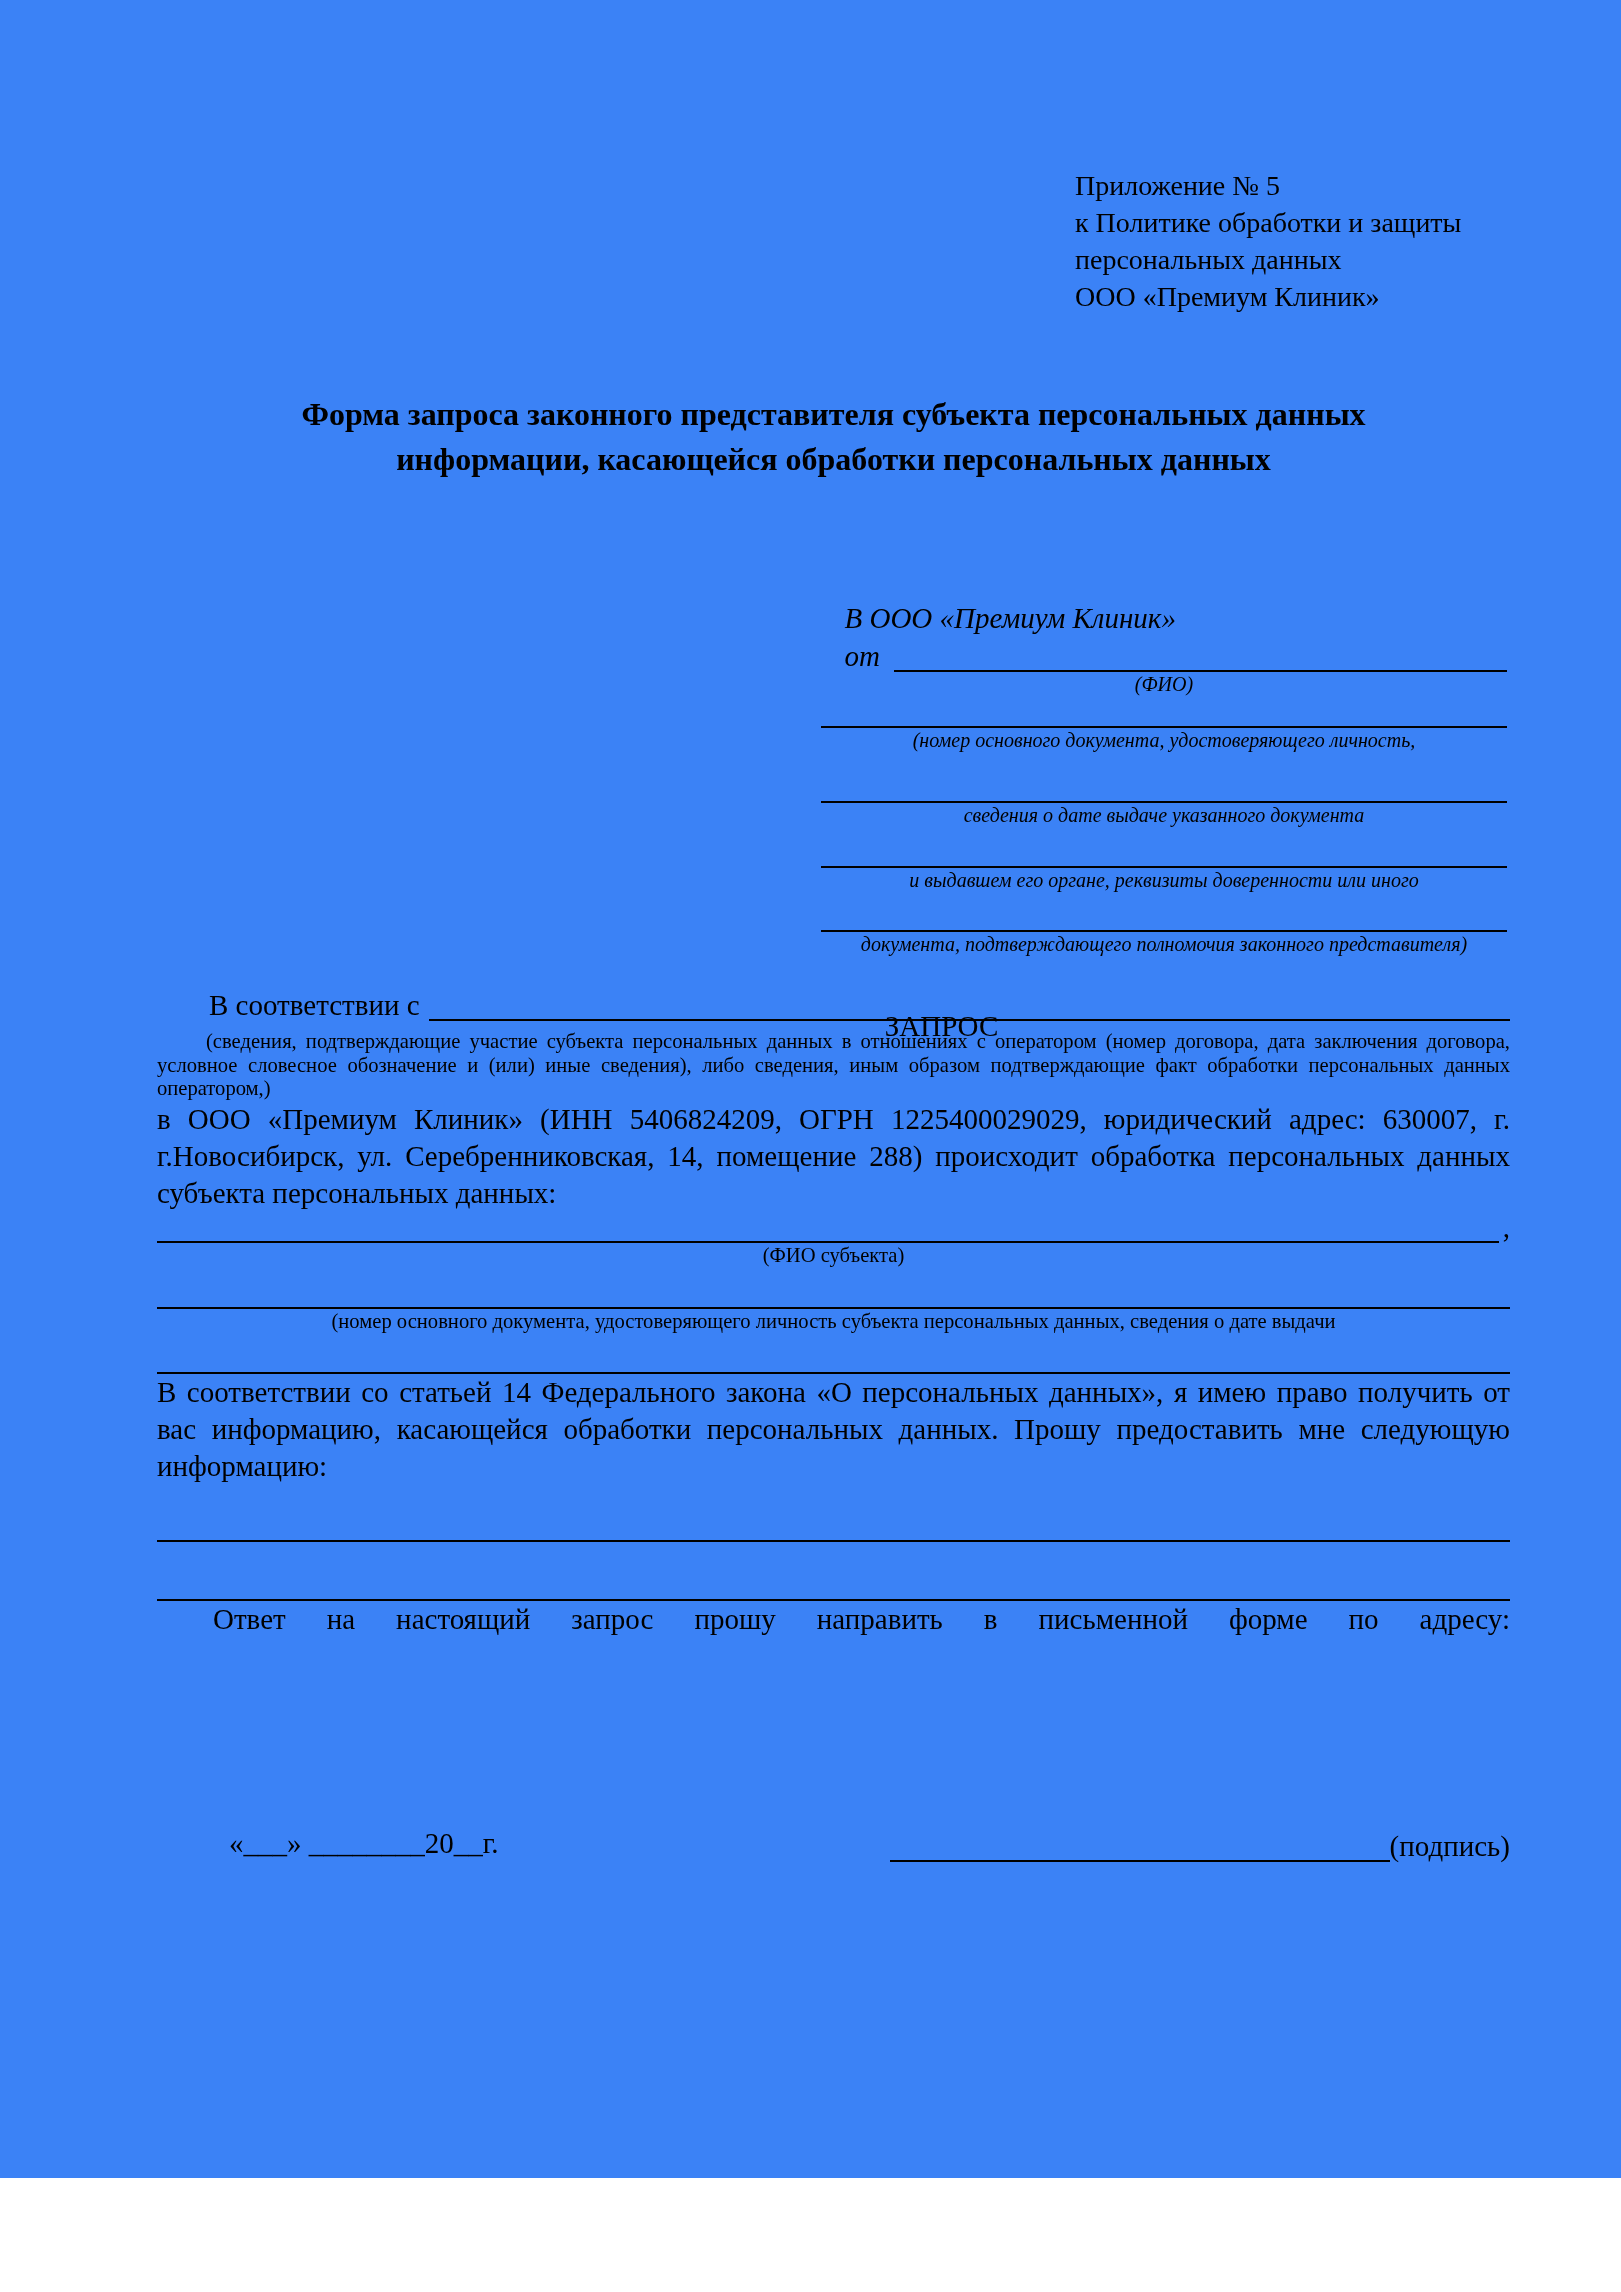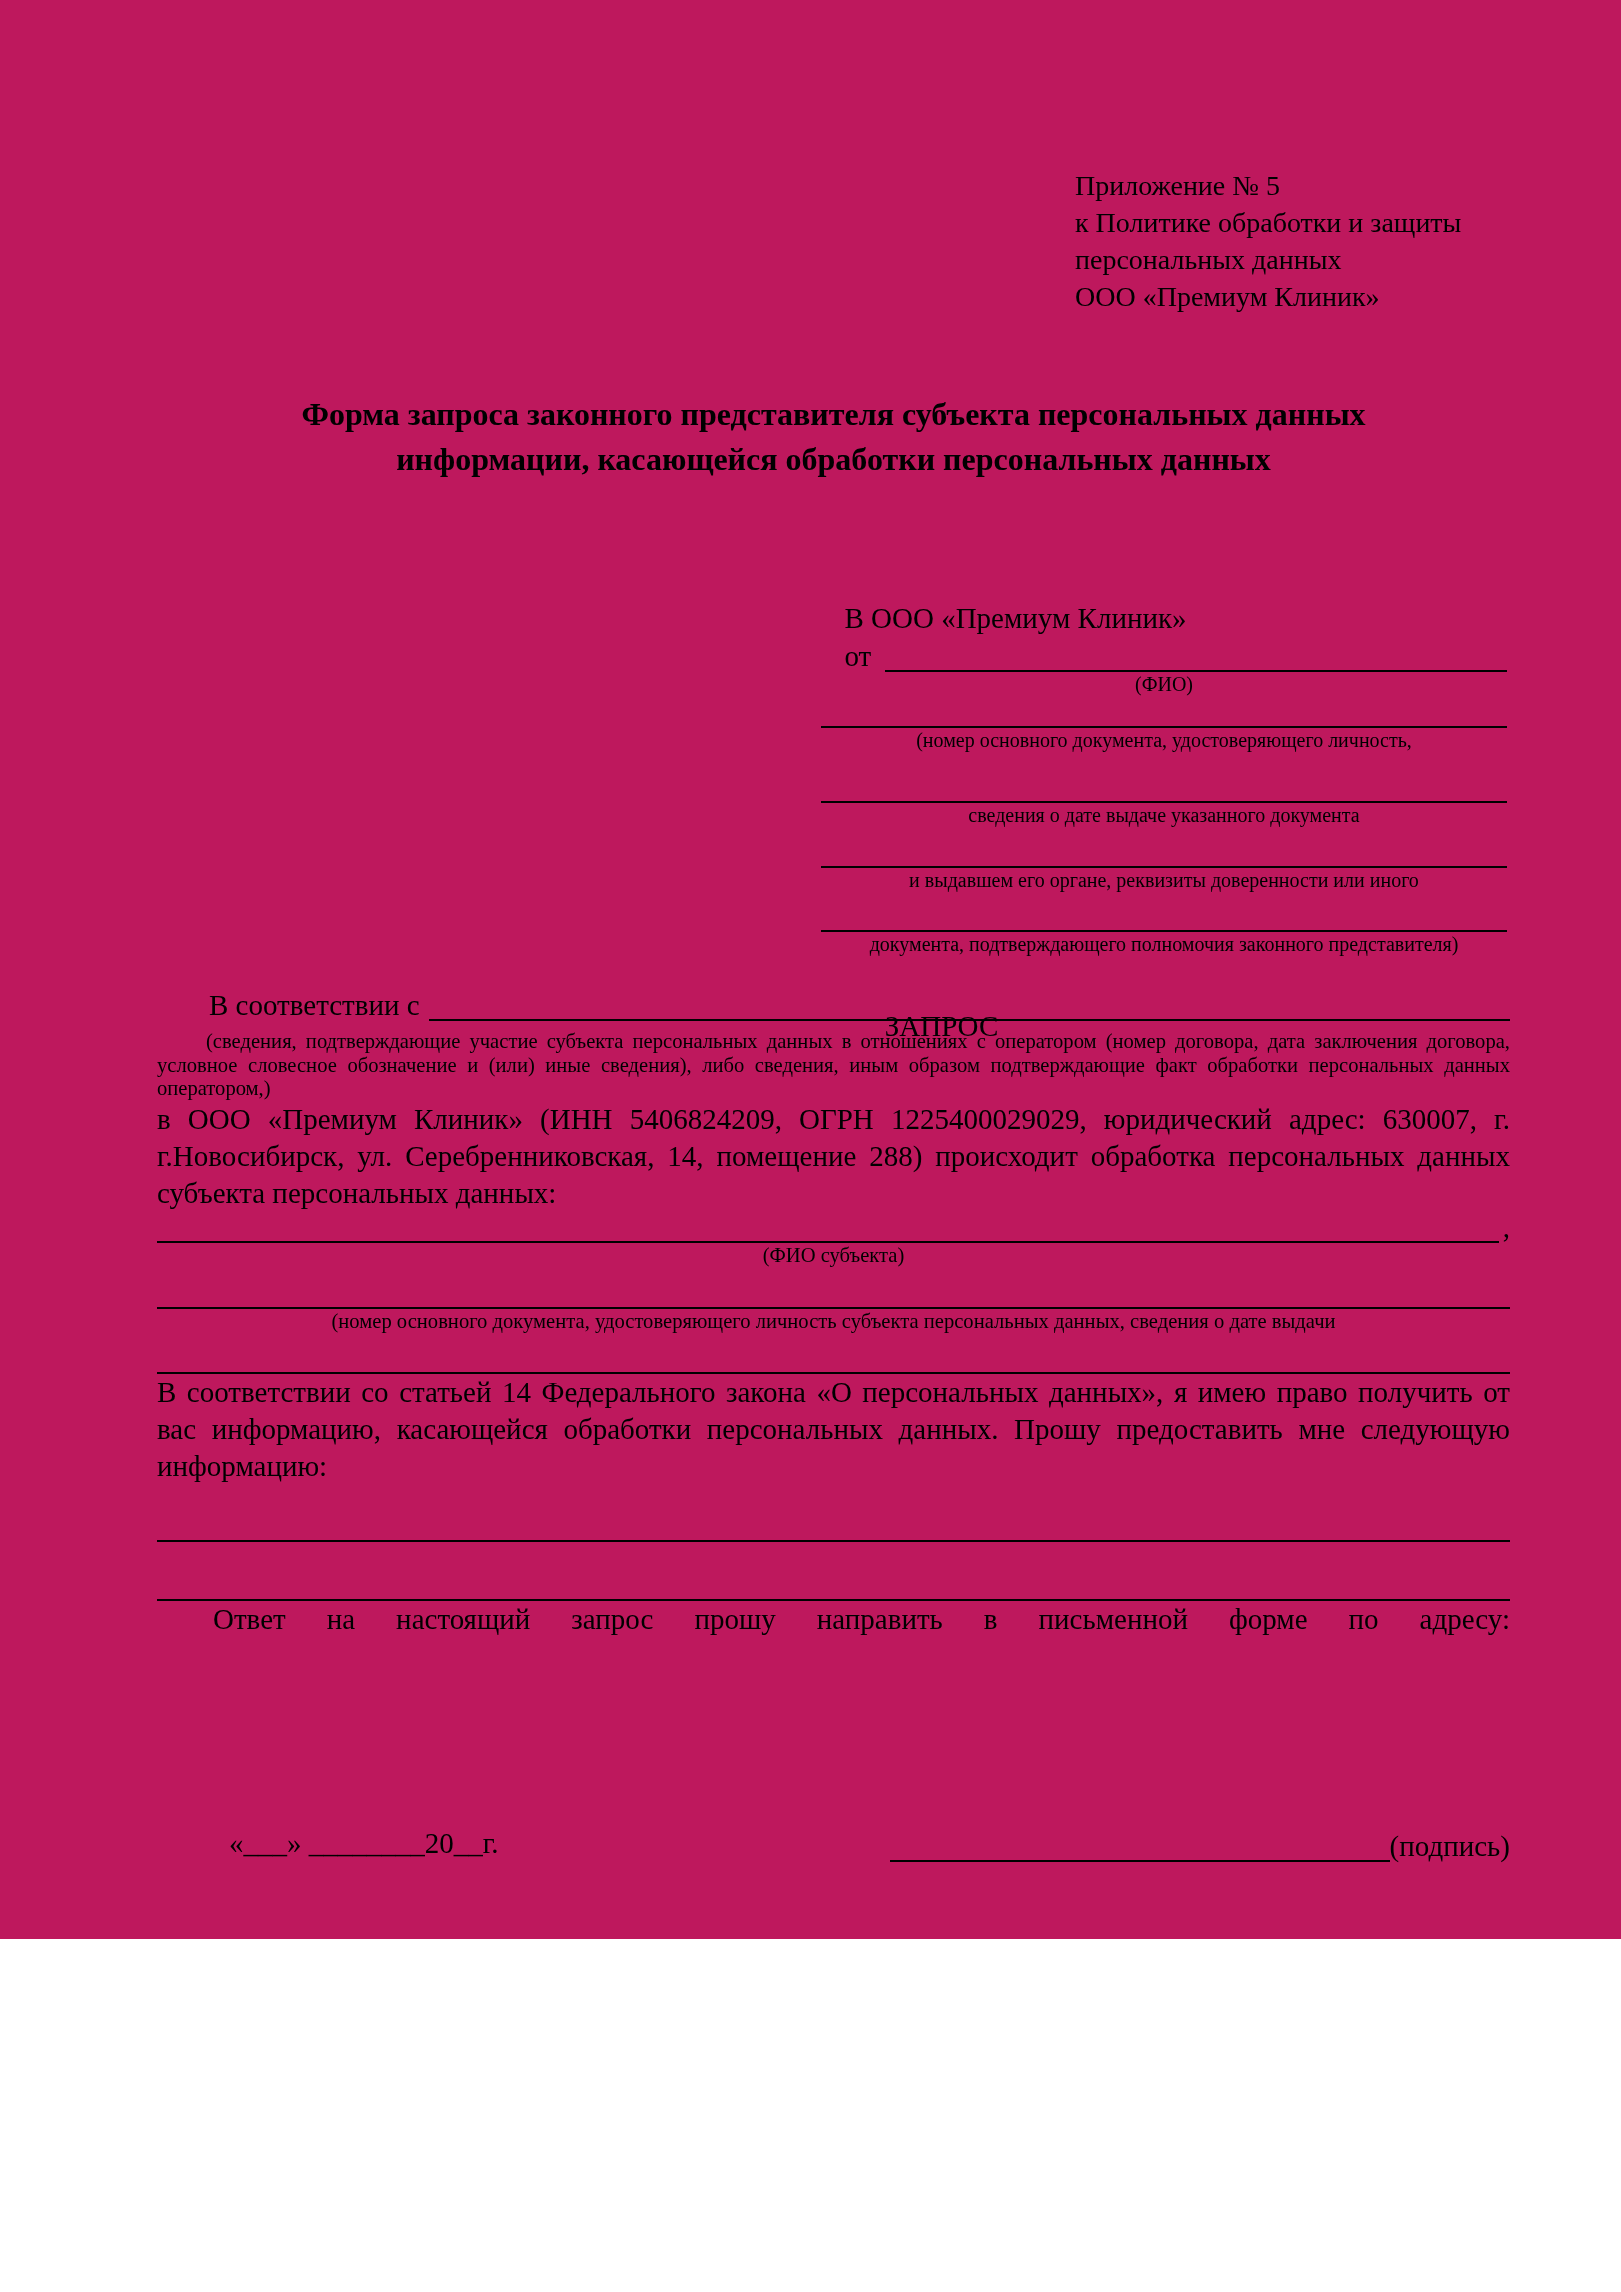--- a/index.html
+++ b/index.html
@@ -1,30 +1,30 @@
 <!DOCTYPE html>
 <html><head>
 <meta charset="utf-8">
 <style>
   html,body { margin:0; padding:0; background:#ffffff; }
   body {
     width:1621px; height:2293px;
     font-family:"Liberation Serif", serif;
     color:#000;
   }
-  .page { position:relative; width:1621px; height:1939px; background:#be185d; overflow:hidden; }
+  .page { position:relative; width:1621px; height:2178px; background:#3b82f6; overflow:hidden; }
 
   
   .header-note { position:absolute; left:1075px; top:167px; font-size:28px; line-height:37px; }
 
   
   .doc-title { position:absolute; left:157px; top:392px; width:1353px; text-align:center; font-weight:700; font-size:32px; line-height:45px; }
 
   
-  .addr { position:absolute; left:821px; top:600px; width:686px; }
+  .addr { position:absolute; left:821px; top:600px; width:686px;font-style:italic; }
   .addr-to { font-size:29px; line-height:37px; margin-left:23.5px; }
   .addr-from { display:flex; align-items:flex-end; height:35px; margin-left:23.5px; }
   .addr-from .lbl { font-size:29px; line-height:31px; padding-right:13.7px; }
   .fill { flex:1 1 auto; border-bottom:2px solid #000; }
   .cap { font-size:20px; line-height:25.5px; text-align:center; }
   .sp { border-bottom:2px solid #000; }
   .h29{height:28px} .h49{height:48px} .h38{height:37px}
 
   
   .zapros { position:absolute; left:157px; top:1008px; width:1353px; box-sizing:border-box; padding-left:216px; text-align:center; font-size:29px; line-height:37px; }

